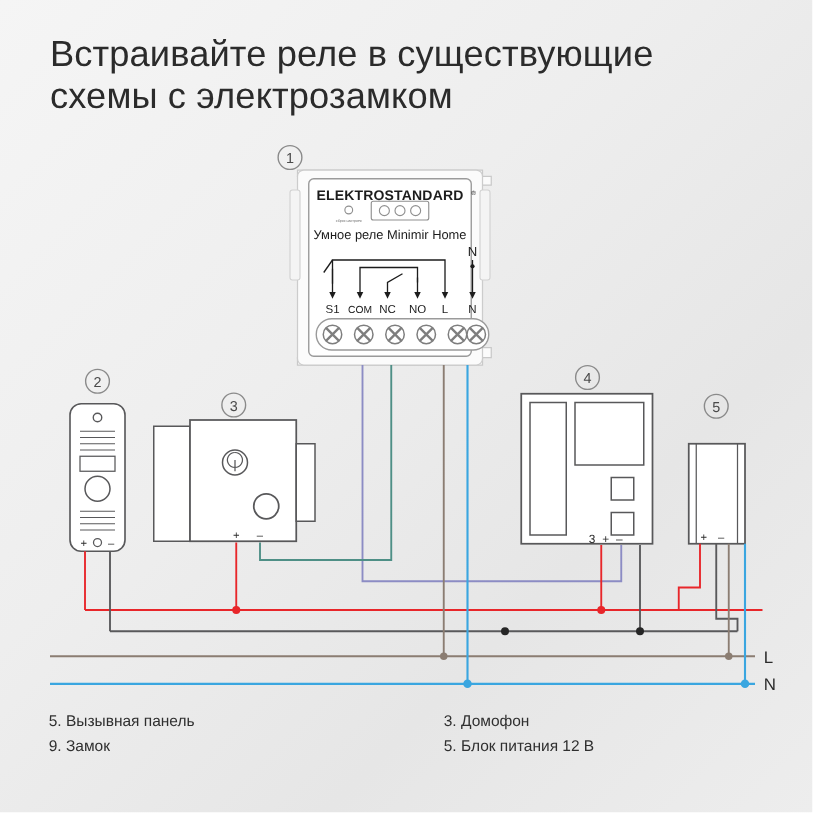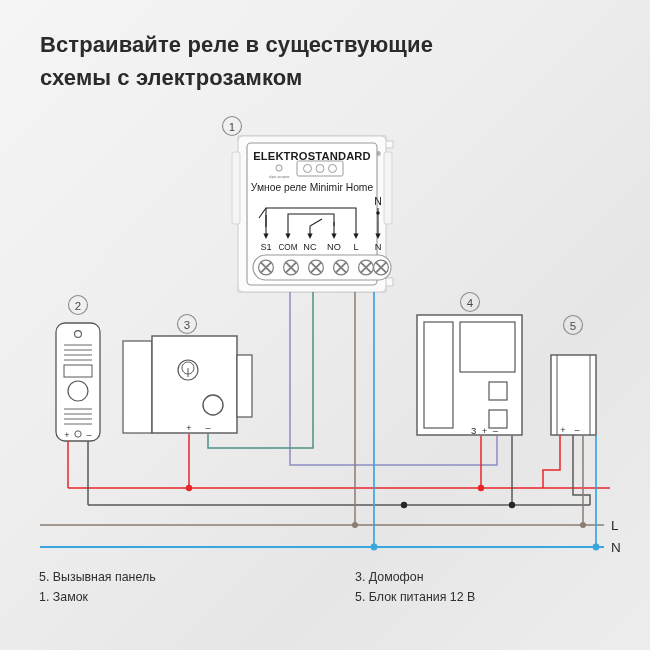--- a/index.html
+++ b/index.html
@@ -15,24 +15,24 @@
     width: 650px;
     height: 650px;
     overflow: hidden;
     background: linear-gradient(135deg, #f5f5f5 0%, #eeeeee 40%, #e6e6e6 70%, #ededed 100%);
   }
   #title {
     position: absolute;
     left: 40px;
     top: 28px;
     width: 570px;
-    font-size: 22px;
+    font-size: 29px;
     line-height: 33px;
     color: #2b2b2b;
-    font-weight: 700;
+    font-weight: 400;
     letter-spacing: 0.1px;
     white-space: pre-line;
   }
   #diagram {
     position: absolute;
     left: 0;
     top: 0;
   }
   .legend {
     position: absolute;
@@ -257,20 +257,20 @@
 
     <path d="M596 435 L596 547" stroke="#3aa6e0" stroke-width="1.7" fill="none"></path>
     <circle cx="596" cy="547" r="3.4" fill="#3aa6e0"></circle>
 
     <circle cx="404" cy="505" r="3.2" fill="#262626"></circle>
 
   </svg>
 
   <div class="legend" id="legend-left">
     <div>5. Вызывная панель</div>
-    <div>1. Замок</div>
+    <div>9. Замок</div>
   </div>
   <div class="legend" id="legend-right">
     <div>3. Домофон</div>
     <div>5. Блок питания 12 В</div>
   </div>
 
 </div>
 
 </body></html>

